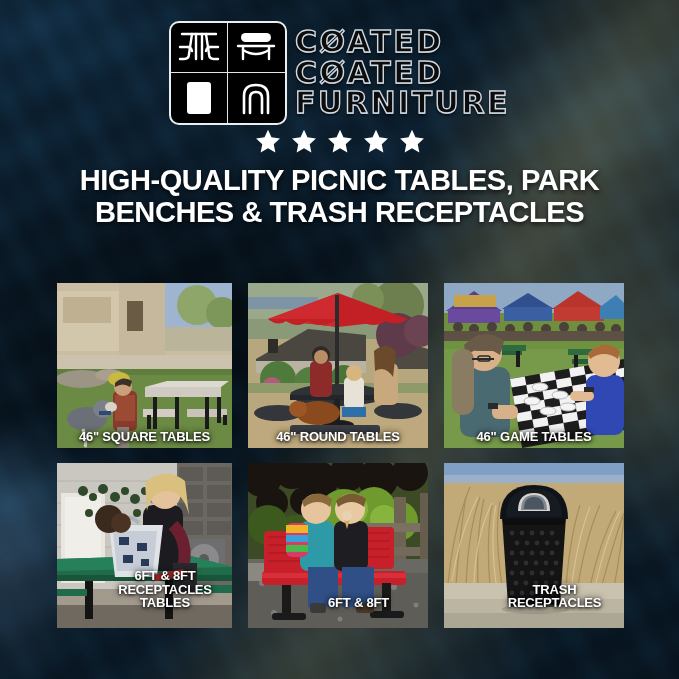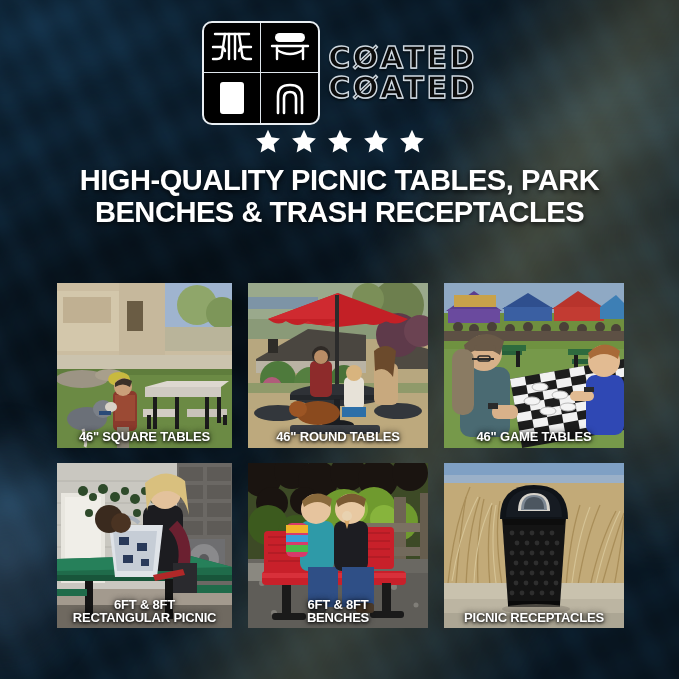--- a/index.html
+++ b/index.html
@@ -112,21 +112,21 @@
   .photo { position:absolute; inset:0; }
   .caption {
     position:absolute; left:0; right:0; bottom:4px;
     text-align:center; color:#fff;
     font-family:"Liberation Sans", sans-serif;
     font-weight:700; font-size:13px; line-height:1.05;
     letter-spacing:-0.2px;
     text-shadow:0 1px 3px rgba(0,0,0,.95), 0 0 6px rgba(0,0,0,.9);
     padding:0 3px;
   }
-  .caption.two { bottom:3px; font-size:13px; }
+  .caption.two { bottom:18px; font-size:13px;padding-left:44px; }
   .caption span { display:block; }
 </style>
 </head>
 <body>
 
 <div id="bg">
   <div class="layer b1"></div>
   <div class="layer b2"></div>
   <div class="layer b3"></div>
   <div class="layer b4"></div>
@@ -176,20 +176,21 @@
             <path d="M9 35 L9 18 q0 -11 12 -11 q12 0 12 11 L33 35"></path>
             <path d="M15 35 L15 20 q0 -6 6 -6 q6 0 6 6 L27 35"></path>
           </g>
         </svg>
       </div>
     </div>
 
     <div class="wordmark">
       <div class="wm-line">CØATED</div>
       <div class="wm-line">CØATED</div>
+      <div class="wm-line">FURNITURE</div>
     </div>
   </div>
 
   <div class="stars">
     <svg class="star" viewBox="0 0 24 24">
         <polygon fill="#fff" points="12,1.5 15.2,8.6 23,9.6 17.3,14.9 18.8,22.5 12,18.8 5.2,22.5 6.7,14.9 1,9.6 8.8,8.6"></polygon>
       </svg>
     <svg class="star" viewBox="0 0 24 24">
         <polygon fill="#fff" points="12,1.5 15.2,8.6 23,9.6 17.3,14.9 18.8,22.5 12,18.8 5.2,22.5 6.7,14.9 1,9.6 8.8,8.6"></polygon>
       </svg>
@@ -514,21 +515,21 @@
           <path d="M58 62 q12 -14 24 -2" stroke="#aab2bc" stroke-width="4" fill="none"></path>
         </g>
 
         <circle cx="52" cy="56" r="14" fill="#3a2a1e"></circle>
         <circle cx="64" cy="60" r="10" fill="#4a3322"></circle>
 
         <polygon points="96,112 126,106 128,112 98,118" fill="#b02828"></polygon>
       </svg>
       <div class="caption two">
         <span>6FT &amp; 8FT</span>
-        <span>RECTANGULAR PICNIC</span>
+        <span>RECEPTACLES TABLES</span>
       </div>
     </div>
 
     <div class="tile">
       <svg class="photo" viewBox="0 0 180 165" preserveAspectRatio="none">
         <rect width="180" height="165" fill="#5a5a52"></rect>
         <rect x="0" y="0" width="180" height="100" fill="#3d4a26"></rect>
 
         <g fill="#1a1410">
           <circle cx="14" cy="14" r="20"></circle>
@@ -618,21 +619,20 @@
           <path d="M88 38 q14 -14 30 -2 l-2 8 q-12 -10 -26 0 z" fill="#7a5a32"></path>
           <rect x="94" y="104" width="32" height="40" fill="#2f4f86"></rect>
           <rect x="108" y="140" width="18" height="10" rx="3" fill="#4a3a2a"></rect>
 
           <polygon points="96,56 102,56 99,66" fill="#d8a868"></polygon>
           <circle cx="99" cy="53" r="5" fill="#e8d2b0"></circle>
         </g>
       </svg>
       <div class="caption two">
         <span>6FT &amp; 8FT</span>
-        <span>BENCHES</span>
       </div>
     </div>
 
     <div class="tile">
       <svg class="photo" viewBox="0 0 180 165" preserveAspectRatio="none">
         <rect width="180" height="165" fill="#cbb98e"></rect>
         <rect x="0" y="0" width="180" height="22" fill="#7fa0c4"></rect>
         <rect x="0" y="12" width="180" height="14" fill="#9ab0c8"></rect>
 
         <rect x="0" y="20" width="180" height="108" fill="#c2aa78"></rect>
@@ -713,18 +713,18 @@
           <path d="M56 56 q0 -34 34 -34 q34 0 34 34 Z" fill="#0f1318"></path>
           <path d="M62 54 q0 -28 28 -28 q28 0 28 28 Z" fill="#161b22"></path>
 
           <path d="M74 48 q0 -18 16 -18 q16 0 16 18 Z" fill="#d8d4cc"></path>
           <path d="M77 47 q0 -15 13 -15 q13 0 13 15 Z" fill="#7d8894"></path>
           <path d="M80 46 q0 -12 10 -12 q10 0 10 12 Z" fill="#4c5660"></path>
         </g>
         <ellipse cx="92" cy="146" rx="34" ry="5" fill="#8c8678" opacity="0.5"></ellipse>
       </svg>
       <div class="caption two">
-        <span>PICNIC RECEPTACLES</span>
+        <span>TRASH RECEPTACLES</span>
       </div>
     </div>
 
   </div>
 </div>
 
 </body></html>

